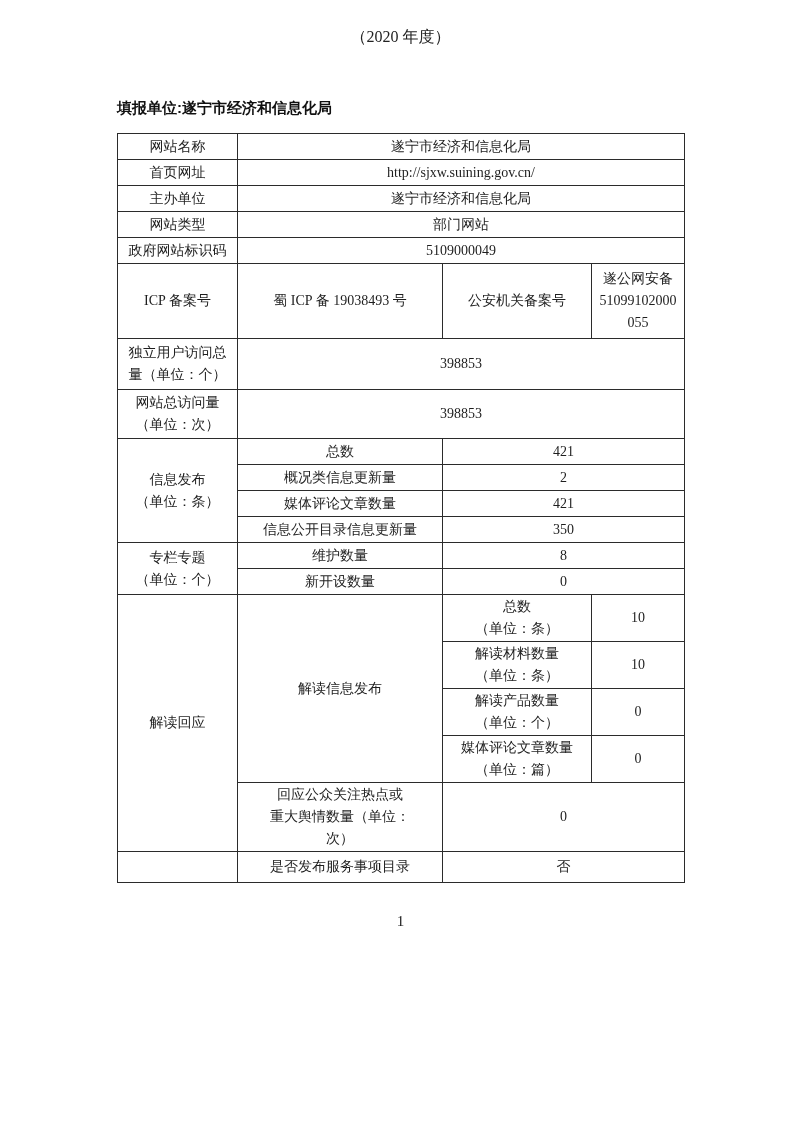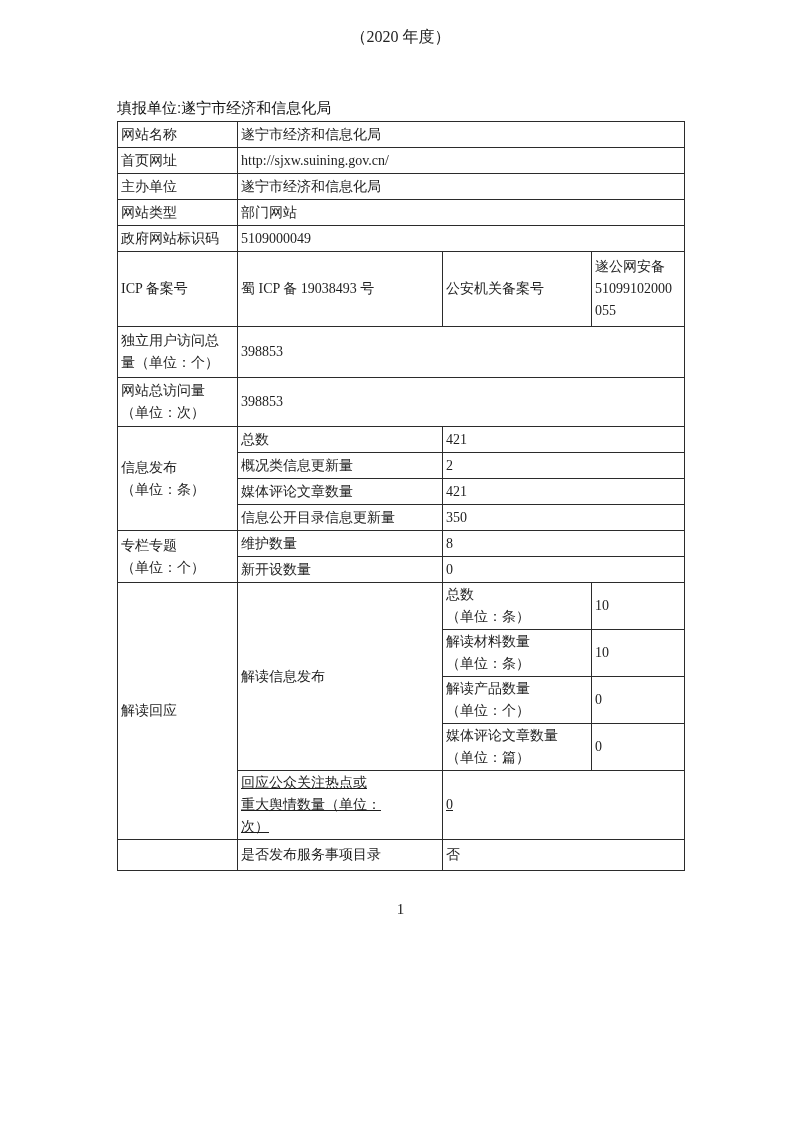--- a/index.html
+++ b/index.html
@@ -29,54 +29,54 @@
   }
   .doc-subtitle {
     margin-top: 25px;
     font-size: 16px;
     line-height: 24px;
     text-align: center;
     color: #222222;
   }
   .reporting-unit {
     margin-top: 49px;
-    margin-bottom: 3px;
+    margin-bottom: 15px;
     font-family: "Liberation Sans", "DejaVu Sans", sans-serif;
-    font-weight: normal;
+    font-weight: bold;
     font-size: 15px;
     line-height: 20px;
     text-align: left;
     color: #111111;
   }
   table.report {
     border-collapse: collapse;
     table-layout: fixed;
     width: 567px;
   }
   table.report td {
     border: 1px solid #2b2b2b;
-    text-align: left;
+    text-align: center;
     vertical-align: middle;
     font-size: 14px;
     line-height: 1.55;
     padding: 1px 3px;
     white-space: pre-line;
     overflow: hidden;
     color: #1e1e1e;
   }
   col.c1 { width: 120px; }
   col.c2 { width: 205px; }
   col.c3 { width: 149px; }
   col.c4 { width: 93px;  }
   tr.h26 { height: 26px; }
   tr.h31 { height: 31px; }
   tr.h47 { height: 47px; }
   tr.h49 { height: 49px; }
   tr.h51 { height: 51px; }
-  tr.h69 { height: 69px; text-decoration: underline; }
+  tr.h69 { height: 69px; }
   tr.h75 { height: 75px; }
   td.break-digits { word-break: break-all; margin-left: 6px; }
   .page-number {
     margin-top: 30px;
     text-align: center;
     font-size: 15px;
     color: #222222;
   }
 </style>
 </head>

